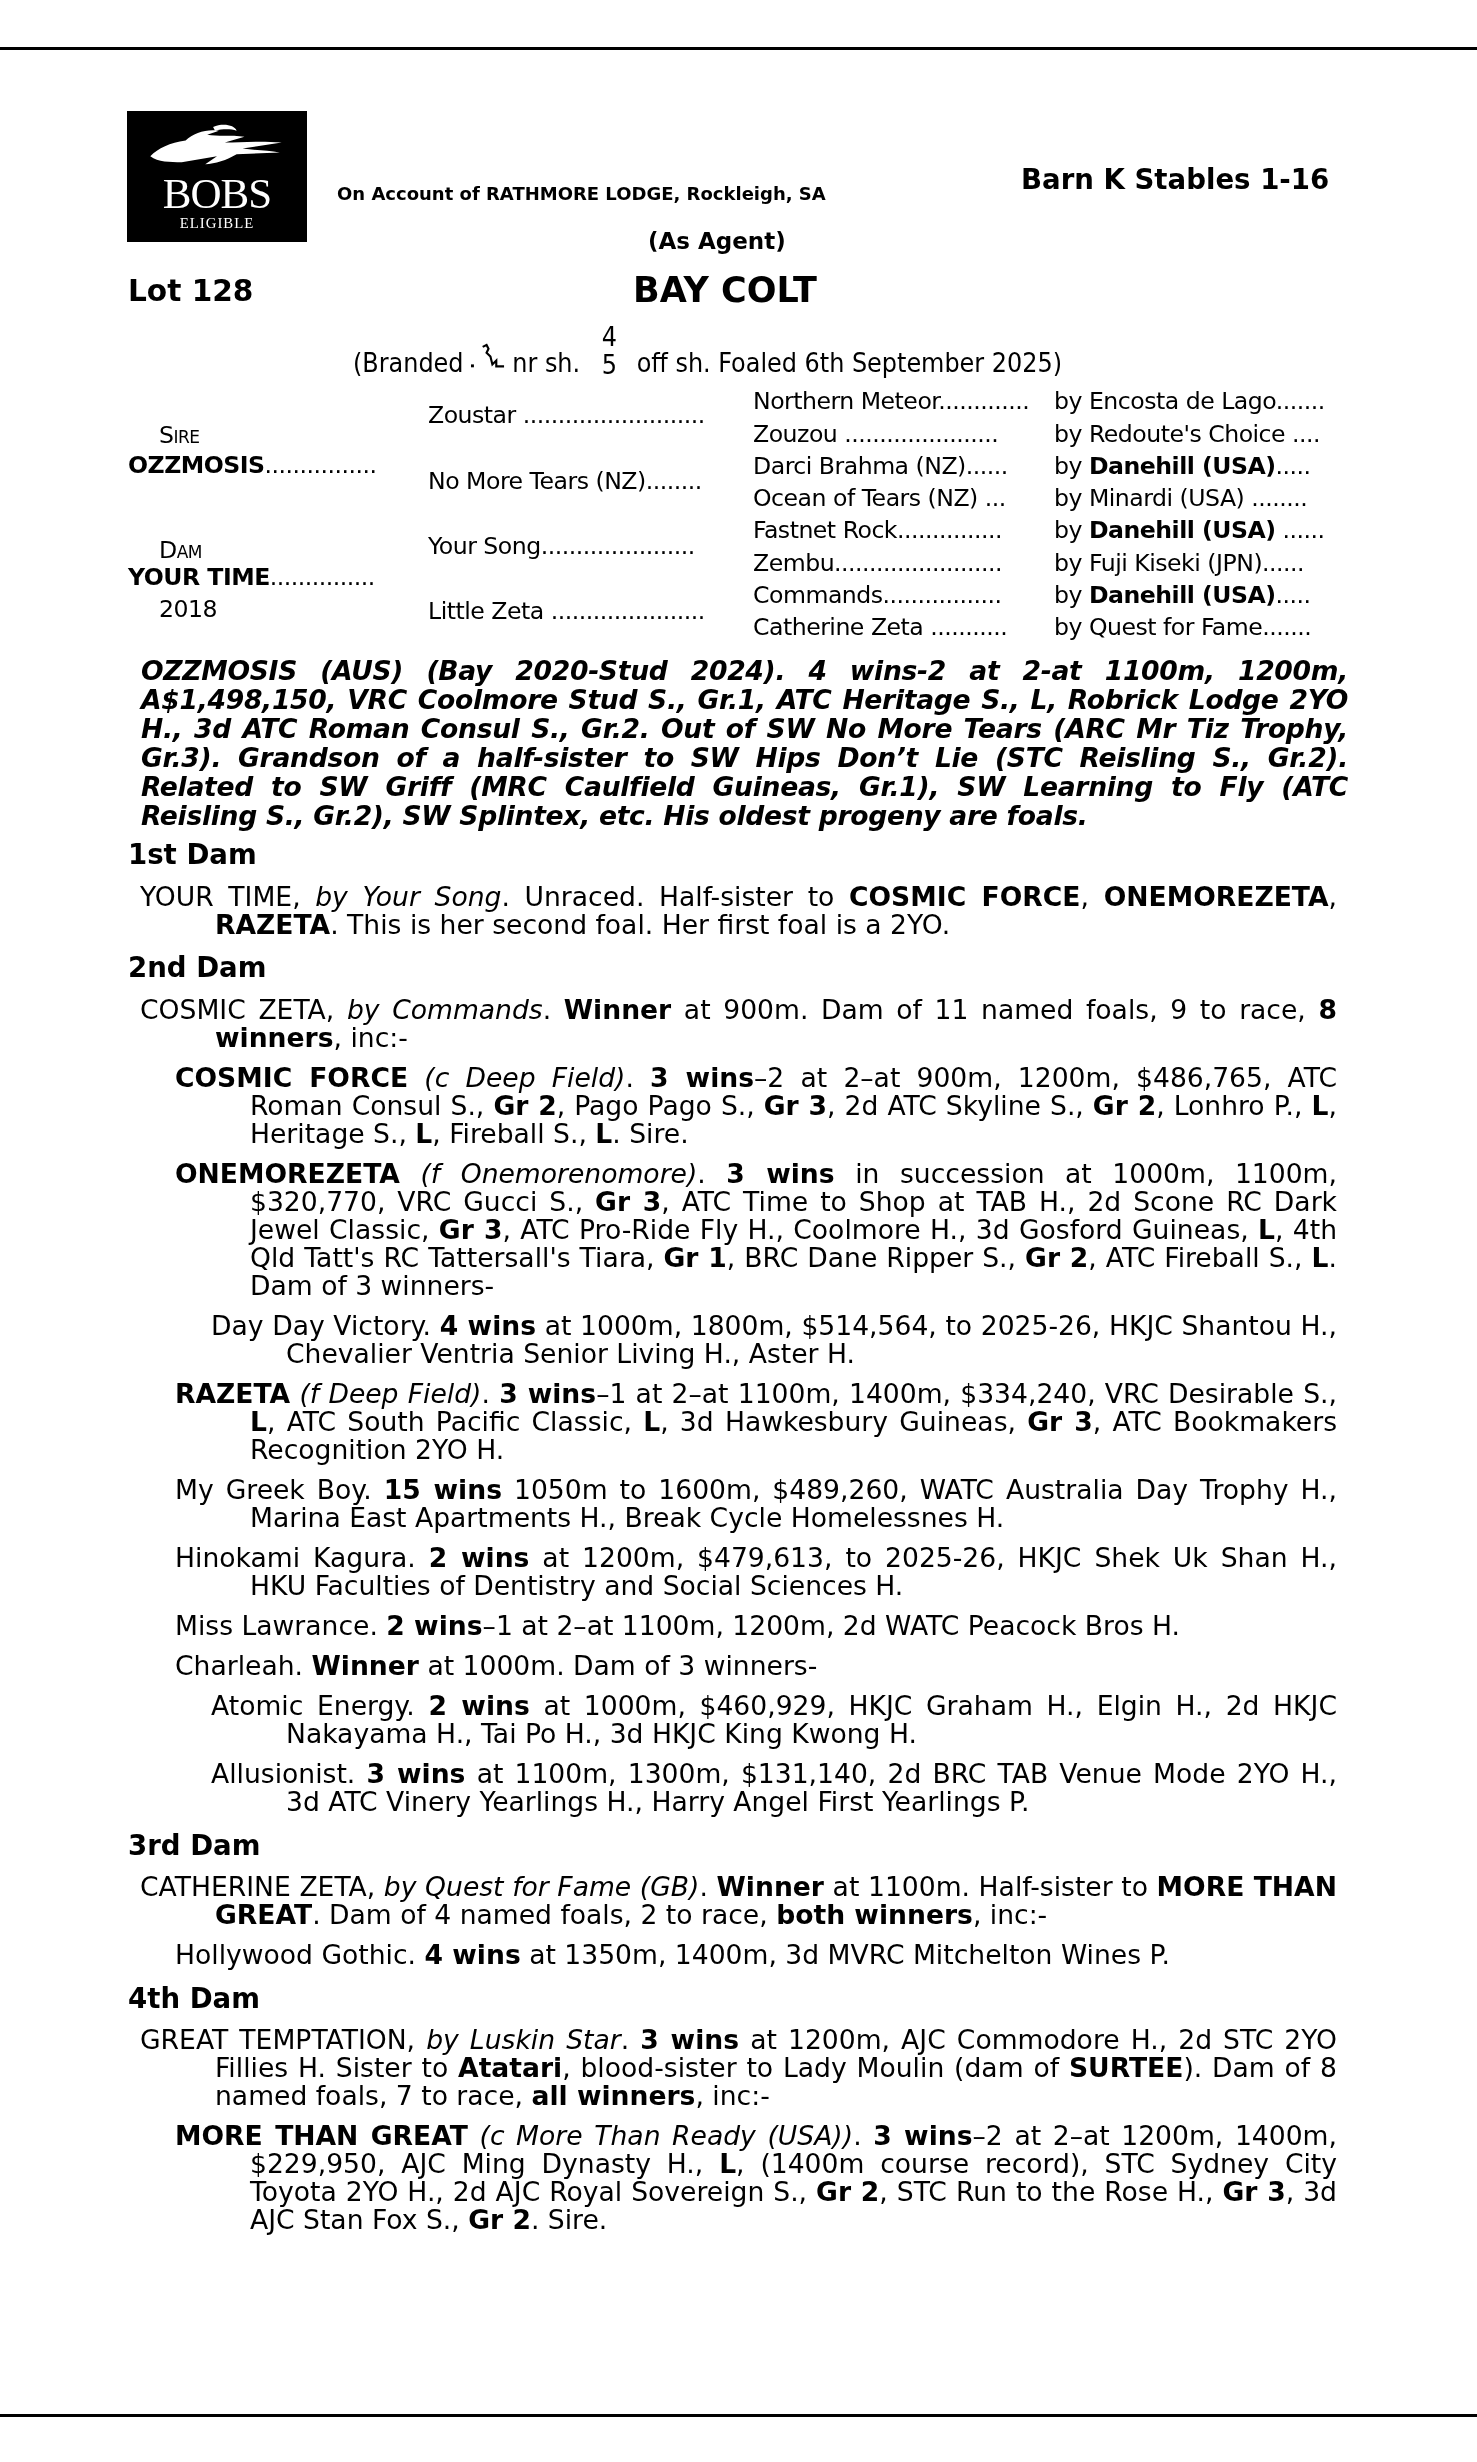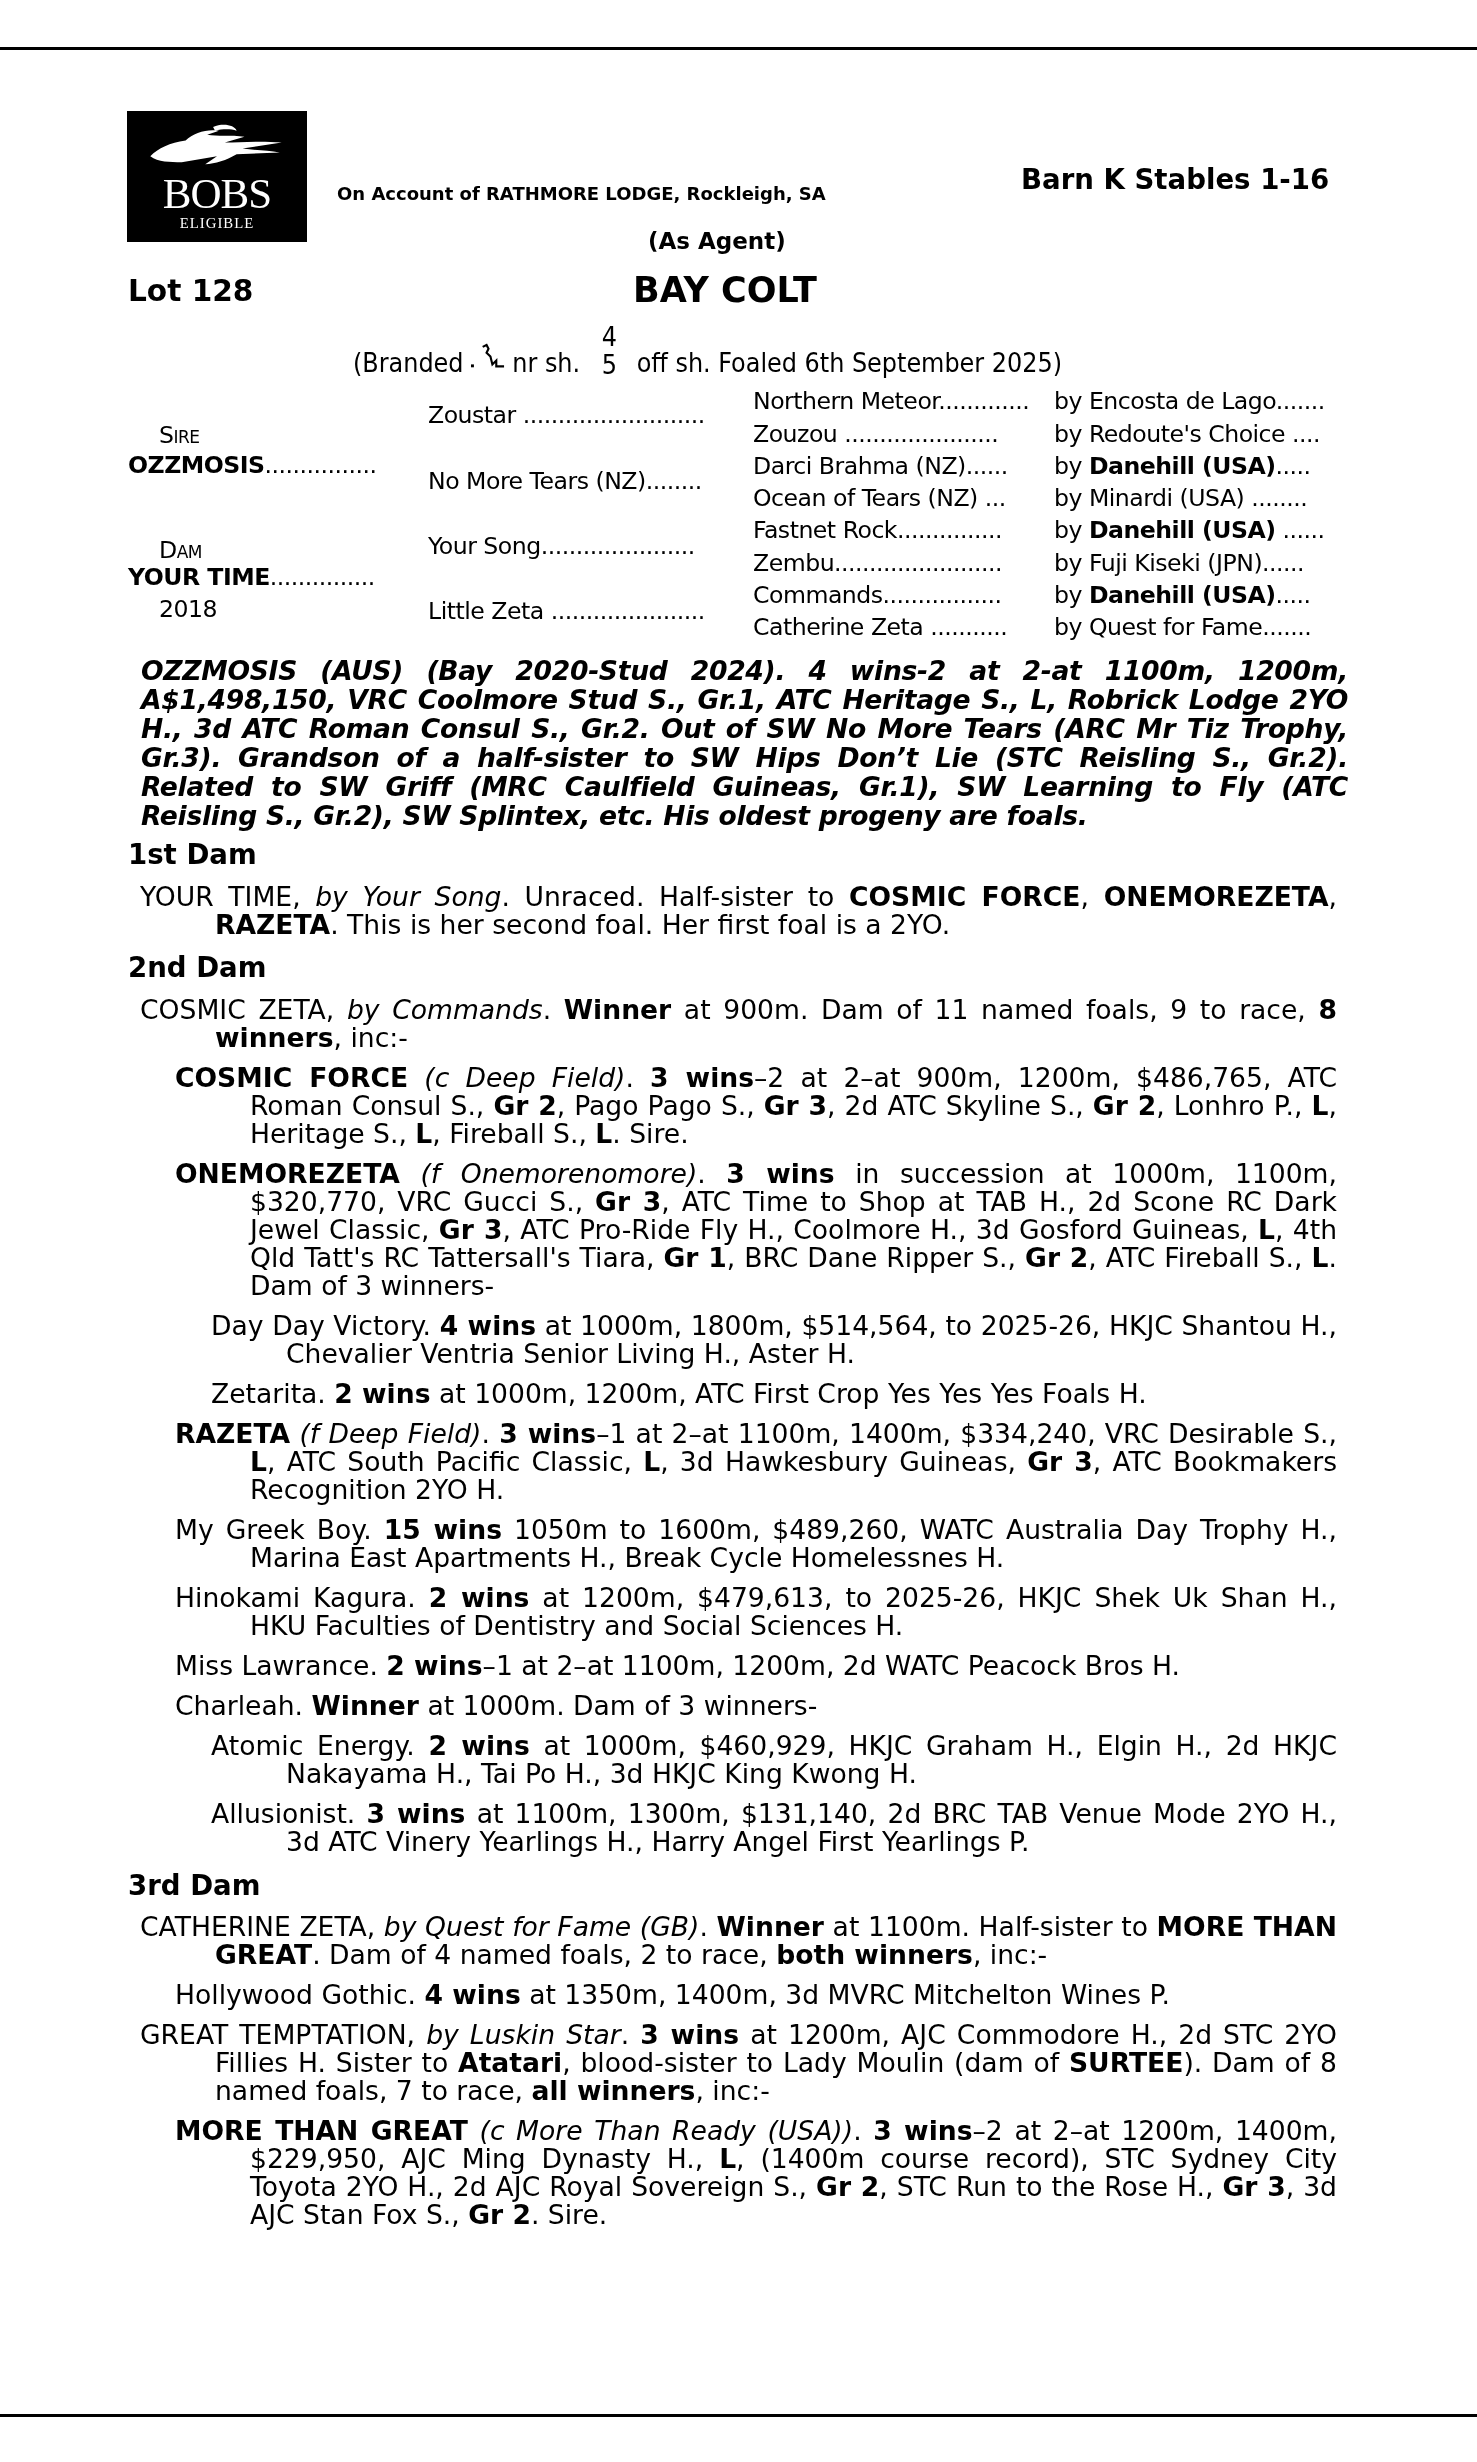--- a/index.html
+++ b/index.html
@@ -111,36 +111,36 @@
 
   <div class="h" style="margin-top:0">1st Dam</div>
   <p class="i1" style="padding-left:75px"><span>YOUR TIME</span>, <i>by Your Song</i><span>. Unraced. Half-sister to </span><b>COSMIC FORCE</b><span>, </span><b>ONEMOREZETA</b><span>, </span><b>RAZETA</b><span>. This is her second foal. Her first foal is a 2YO.</span></p>
 
   <div class="h">2nd Dam</div>
   <p class="i1" style="padding-left:75px"><span>COSMIC ZETA</span>, <i>by Commands</i><span>. </span><b>Winner</b><span> at 900m. Dam of 11 named foals, 9 to race, </span><b>8 winners</b><span>, inc:-</span></p>
   <div id="second-progeny">
       <p class="i1"><b>COSMIC FORCE</b> <i>(c Deep Field)</i>. <b>3 wins</b><span>–2 at 2–at 900m, 1200m, $486,765, ATC Roman Consul S., <b>Gr 2</b>, Pago Pago S., <b>Gr 3</b>, 2d ATC Skyline S., <b>Gr 2</b>, Lonhro P., <b>L</b>, Heritage S., <b>L</b>, Fireball S., <b>L</b>. Sire.</span></p>
       <p class="i1"><b>ONEMOREZETA</b> <i>(f Onemorenomore)</i>. <b>3 wins</b><span> in succession at 1000m, 1100m, $320,770, VRC Gucci S., <b>Gr 3</b>, ATC Time to Shop at TAB H., 2d Scone RC Dark Jewel Classic, <b>Gr 3</b>, ATC Pro-Ride Fly H., Coolmore H., 3d Gosford Guineas, <b>L</b>, 4th Qld Tatt's RC Tattersall's Tiara, <b>Gr 1</b>, BRC Dane Ripper S., <b>Gr 2</b>, ATC Fireball S., <b>L</b>. Dam of 3 winners-</span></p>
       <p class="i2"><span>Day Day Victory.</span> <b>4 wins</b><span> at 1000m, 1800m, $514,564, to 2025-26, HKJC Shantou H., Chevalier Ventria Senior Living H., Aster H.</span></p>
-      <p class="i2"><span>Zetarita.</span> <b>2 wins</b><span> at 1000m, 1200m, ATC First Crop Yes Yes Yes Foals H.</span></p>
       <p class="i1"><b>RAZETA</b> <i>(f Deep Field)</i>. <b>3 wins</b><span>–1 at 2–at 1100m, 1400m, $334,240, VRC Desirable S., <b>L</b>, ATC South Pacific Classic, <b>L</b>, 3d Hawkesbury Guineas, <b>Gr 3</b>, ATC Bookmakers Recognition 2YO H.</span></p>
       <p class="i1"><span>My Greek Boy.</span> <b>15 wins</b><span> 1050m to 1600m, $489,260, WATC Australia Day Trophy H., Marina East Apartments H., Break Cycle Homelessnes H.</span></p>
       <p class="i1"><span>Hinokami Kagura.</span> <b>2 wins</b><span> at 1200m, $479,613, to 2025-26, HKJC Shek Uk Shan H., HKU Faculties of Dentistry and Social Sciences H.</span></p>
       <p class="i1"><span>Miss Lawrance.</span> <b>2 wins</b><span>–1 at 2–at 1100m, 1200m, 2d WATC Peacock Bros H.</span></p>
       <p class="i1"><span>Charleah.</span> <b>Winner</b><span> at 1000m. Dam of 3 winners-</span></p>
       <p class="i2"><span>Atomic Energy.</span> <b>2 wins</b><span> at 1000m, $460,929, HKJC Graham H., Elgin H., 2d HKJC Nakayama H., Tai Po H., 3d HKJC King Kwong H.</span></p>
       <p class="i2"><span>Allusionist.</span> <b>3 wins</b><span> at 1100m, 1300m, $131,140, 2d BRC TAB Venue Mode 2YO H., 3d ATC Vinery Yearlings H., Harry Angel First Yearlings P.</span></p>
     </div>
 
   <div class="h">3rd Dam</div>
   <p class="i1" style="padding-left:75px"><span>CATHERINE ZETA</span>, <i>by Quest for Fame (GB)</i><span>. </span><b>Winner</b><span> at 1100m. Half-sister to </span><b>MORE THAN GREAT</b><span>. Dam of 4 named foals, 2 to race, </span><b>both winners</b><span>, inc:-</span></p>
   <div id="third-progeny">
       <p class="i1"><span>Hollywood Gothic.</span> <b>4 wins</b><span> at 1350m, 1400m, 3d MVRC Mitchelton Wines P.</span></p>
     </div>
 
+  <div class="h">4th Dam</div>
   <p class="i1" style="padding-left:75px"><span>GREAT TEMPTATION</span>, <i>by Luskin Star</i><span>. </span><b>3 wins</b><span> at 1200m, AJC Commodore H., 2d STC 2YO Fillies H. Sister to </span><b>Atatari</b><span>, blood-sister to Lady Moulin (dam of </span><b>SURTEE</b><span>). Dam of 8 named foals, 7 to race, </span><b>all winners</b><span>, inc:-</span></p>
   <div id="fourth-progeny">
       <p class="i1"><b>MORE THAN GREAT</b> <i>(c More Than Ready (USA))</i>. <b>3 wins</b><span>–2 at 2–at 1200m, 1400m, $229,950, AJC Ming Dynasty H., <b>L</b>, (1400m course record), STC Sydney City Toyota 2YO H., 2d AJC Royal Sovereign S., <b>Gr 2</b>, STC Run to the Rose H., <b>Gr 3</b>, 3d AJC Stan Fox S., <b>Gr 2</b>. Sire.</span></p>
     </div>
 </div>
 
 <div class="rule bottom"></div>
 
 
 </body></html>

